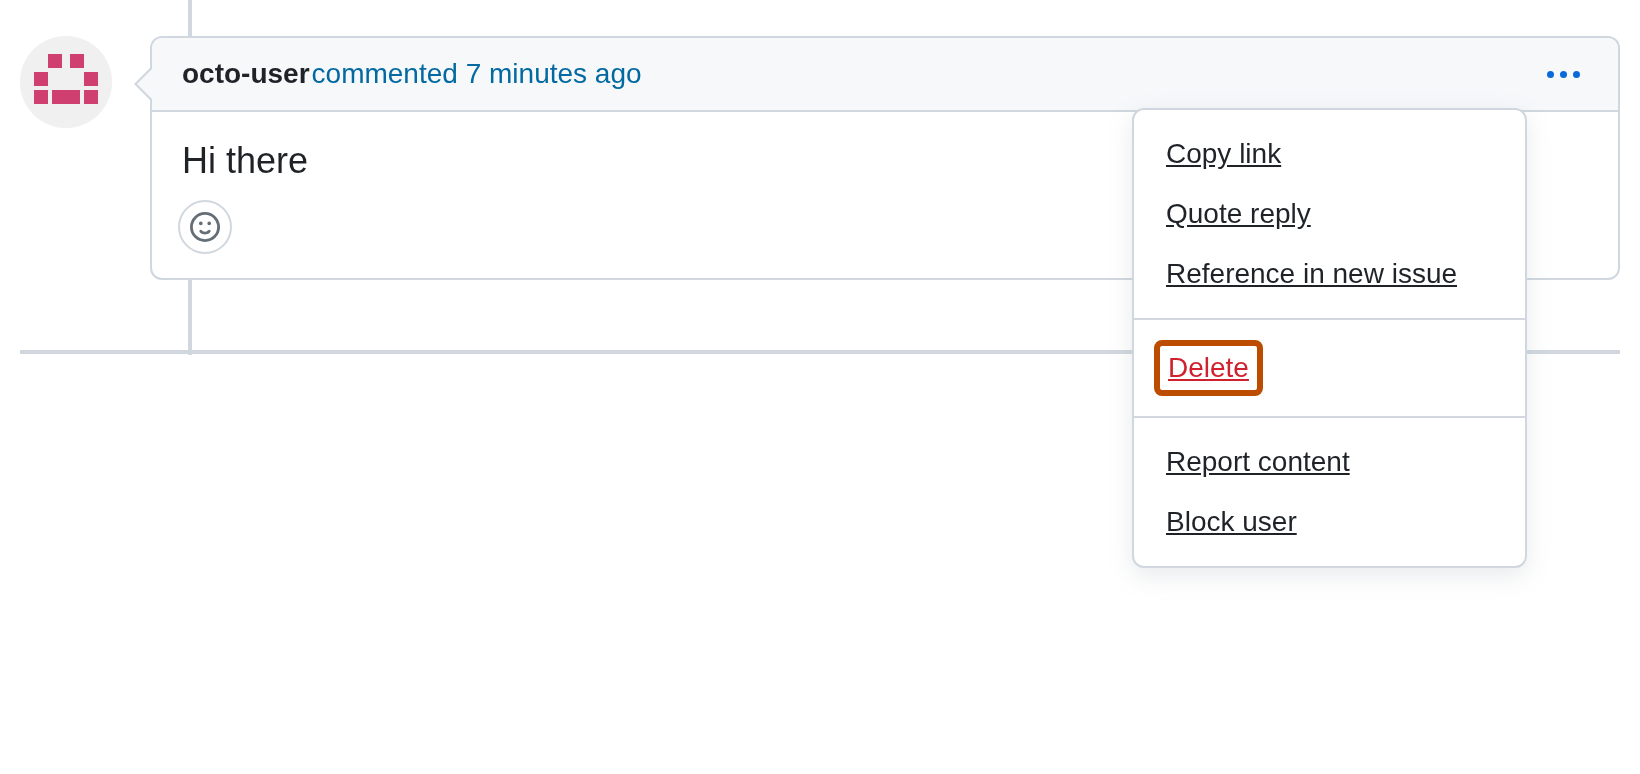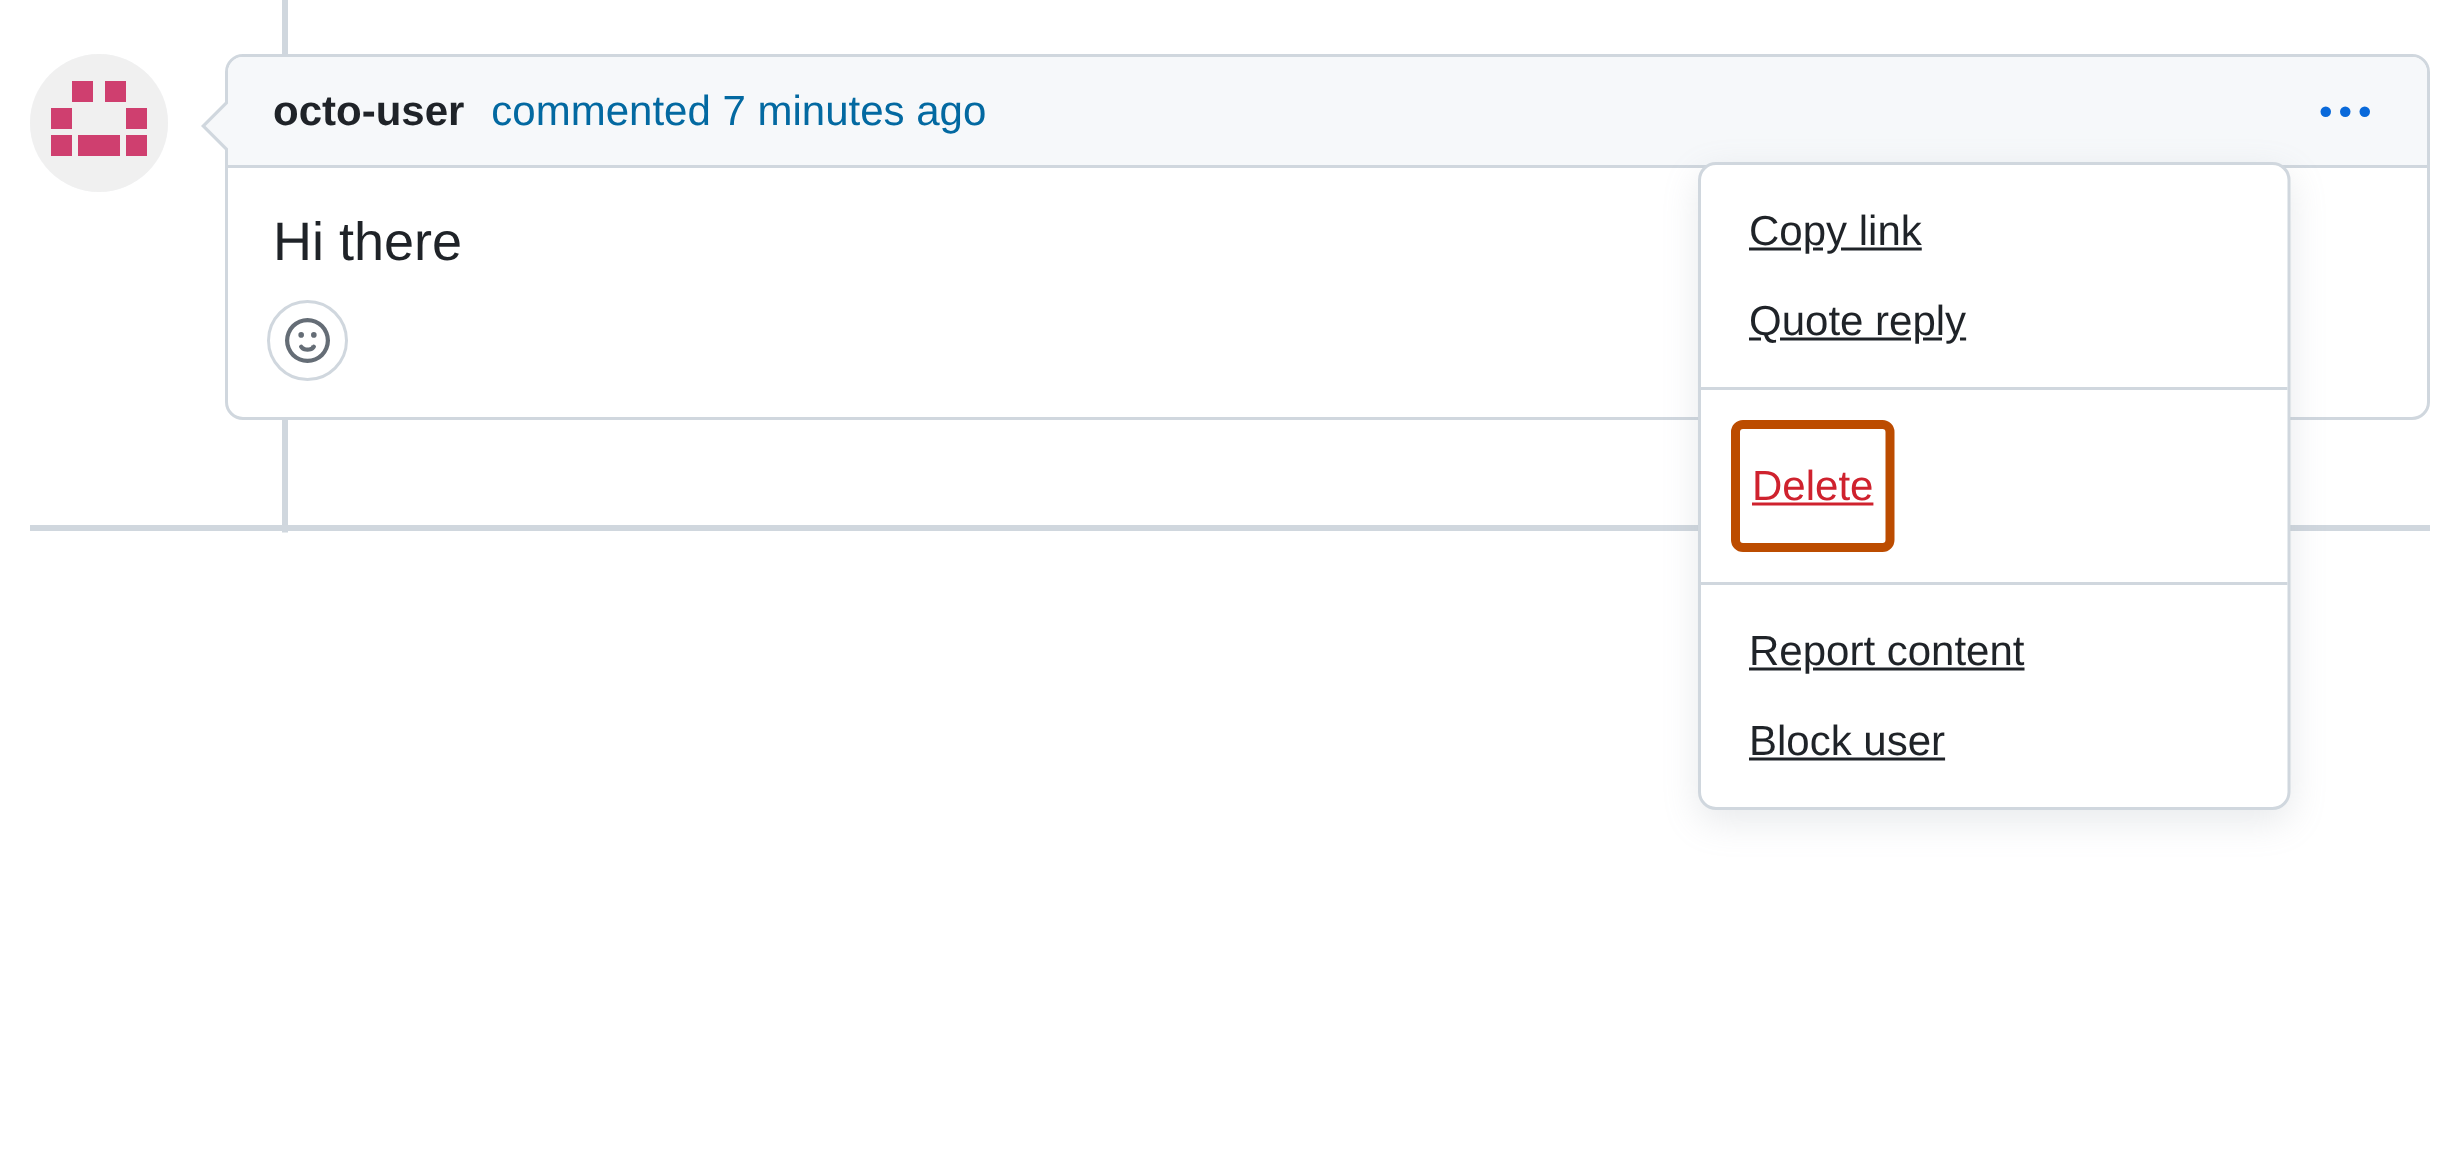--- a/index.html
+++ b/index.html
@@ -12,42 +12,42 @@
   
   .h-sep { position: absolute; left: 20px; top: 350px; width: 1600px; height: 4px; background: #d0d7de; }
 
   
   .avatar { position: absolute; left: 20px; top: 36px; width: 92px; height: 92px; border-radius: 50%; background: #f6f8fa; overflow: hidden; }
   .avatar svg { width: 92px; height: 92px; display: block; }
 
   
   .comment { position: absolute; left: 150px; top: 36px; width: 1470px; border: 2px solid #d0d7de; border-radius: 12px; background: #fff; }
   .comment-header { background: #f6f8fa; border-bottom: 2px solid #d0d7de; border-radius: 10px 10px 0 0; padding: 20px 30px; display: flex; align-items: center; justify-content: space-between; font-size: 28px; }
-  .comment-header .left { display: flex; align-items: baseline; gap: 18px; }
+  .comment-header .left { display: flex; align-items: baseline; gap: 2px; }
   .username { font-weight: 600; color: #1f2328; }
   .commented { color: #0369a1; font-weight: 400; }
   .kebab { display: flex; gap: 6px; padding: 8px; cursor: pointer; }
   .kebab .dot { width: 7px; height: 7px; border-radius: 50%; background: #0969da; }
 
   
   .caret { position: absolute; left: -18px; top: 28px; width: 0; height: 0; border-top: 18px solid transparent; border-bottom: 18px solid transparent; border-right: 18px solid #d0d7de; }
   .caret-inner { position: absolute; left: -15px; top: 30px; width: 0; height: 0; border-top: 16px solid transparent; border-bottom: 16px solid transparent; border-right: 16px solid #f6f8fa; }
 
   .comment-body { padding: 28px 30px 18px; font-size: 36px; color: #1f2328; }
   .reaction-row { padding: 0 26px 24px; }
   .reaction-btn { width: 54px; height: 54px; border-radius: 50%; border: 2px solid #d0d7de; background: #fff; display: flex; align-items: center; justify-content: center; cursor: pointer; }
   .reaction-btn svg { width: 30px; height: 30px; }
 
   
   .dropdown { position: absolute; left: 1132px; top: 108px; width: 395px; background: #fff; border: 2px solid #d0d7de; border-radius: 12px; box-shadow: 0 8px 24px rgba(140,149,159,.2); z-index: 10; }
   .dd-section { padding: 14px 0; }
   .dd-item { padding: 14px 32px; font-size: 28px; color: #1f2328; cursor: pointer; text-decoration: underline; }
   .dd-item.danger { color: #cf222e; }
   .dd-divider { height: 2px; background: #d0d7de; }
-  .hl-box { border: 6px solid #bc4c00; border-radius: 8px; margin: 6px 20px; padding: 22px 8px; display: inline-block; text-align: right; }
+  .hl-box { border: 6px solid #bc4c00; border-radius: 8px; margin: 6px 20px; padding: 6px 8px; display: inline-block; text-align: right; }
   .hl-box .dd-item { padding: 0; }
 
 </style>
 </head>
 <body>
 
 <div class="canvas">
 
   <div class="timeline-line"></div>
   <div class="h-sep"></div>
@@ -97,20 +97,21 @@
           <path d="M8 0a8 8 0 1 1 0 16A8 8 0 0 1 8 0ZM1.5 8a6.5 6.5 0 1 0 13 0 6.5 6.5 0 0 0-13 0Zm3.82 1.636a.75.75 0 0 1 1.038.175l.007.009c.103.118.22.222.35.31.264.178.683.37 1.285.37.602 0 1.02-.192 1.285-.371.13-.88.247-.192.35-.31l.007-.008a.75.75 0 0 1 1.222.87l-.022.03c-.185.254-.4.47-.645.643-.518.367-1.226.621-2.197.621-.97 0-1.68-.254-2.197-.621a2.75 2.75 0 0 1-.645-.643l-.005-.007-.017-.023a.75.75 0 0 1 .184-1.045ZM5.75 5a1 1 0 1 1 0 2 1 1 0 0 1 0-2Zm4.5 0a1 1 0 1 1 0 2 1 1 0 0 1 0-2Z"></path>
         </svg>
       </div>
     </div>
   </div>
 
   <div class="dropdown">
     <div class="dd-section">
       <div class="dd-item">Copy link</div>
       <div class="dd-item">Quote reply</div>
+      <div class="dd-item">Reference in new issue</div>
     </div>
     <div class="dd-divider"></div>
     <div class="dd-section">
       <div class="hl-box">
         <div class="dd-item danger">Delete</div>
       </div>
     </div>
     <div class="dd-divider"></div>
     <div class="dd-section">
       <div class="dd-item">Report content</div>

